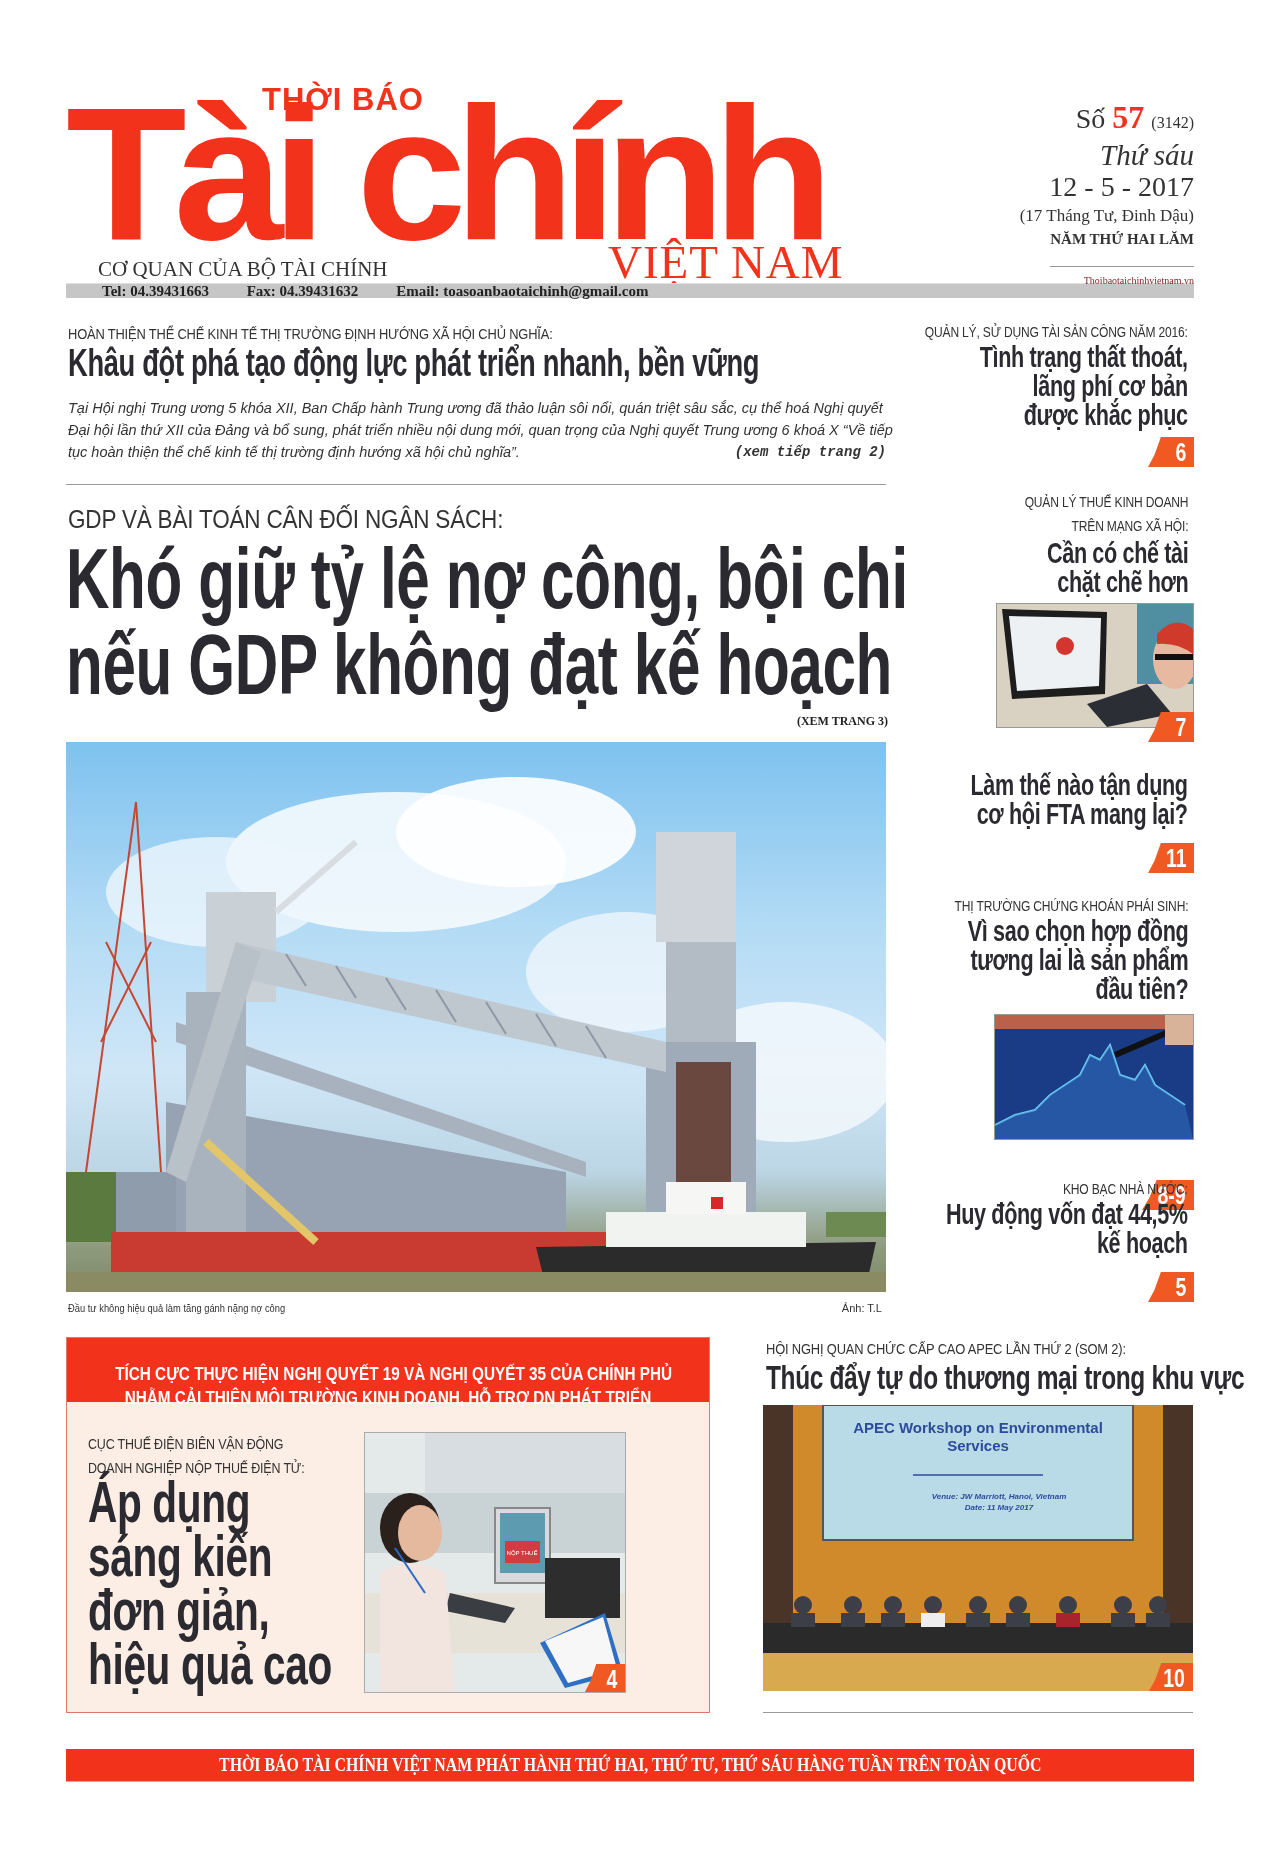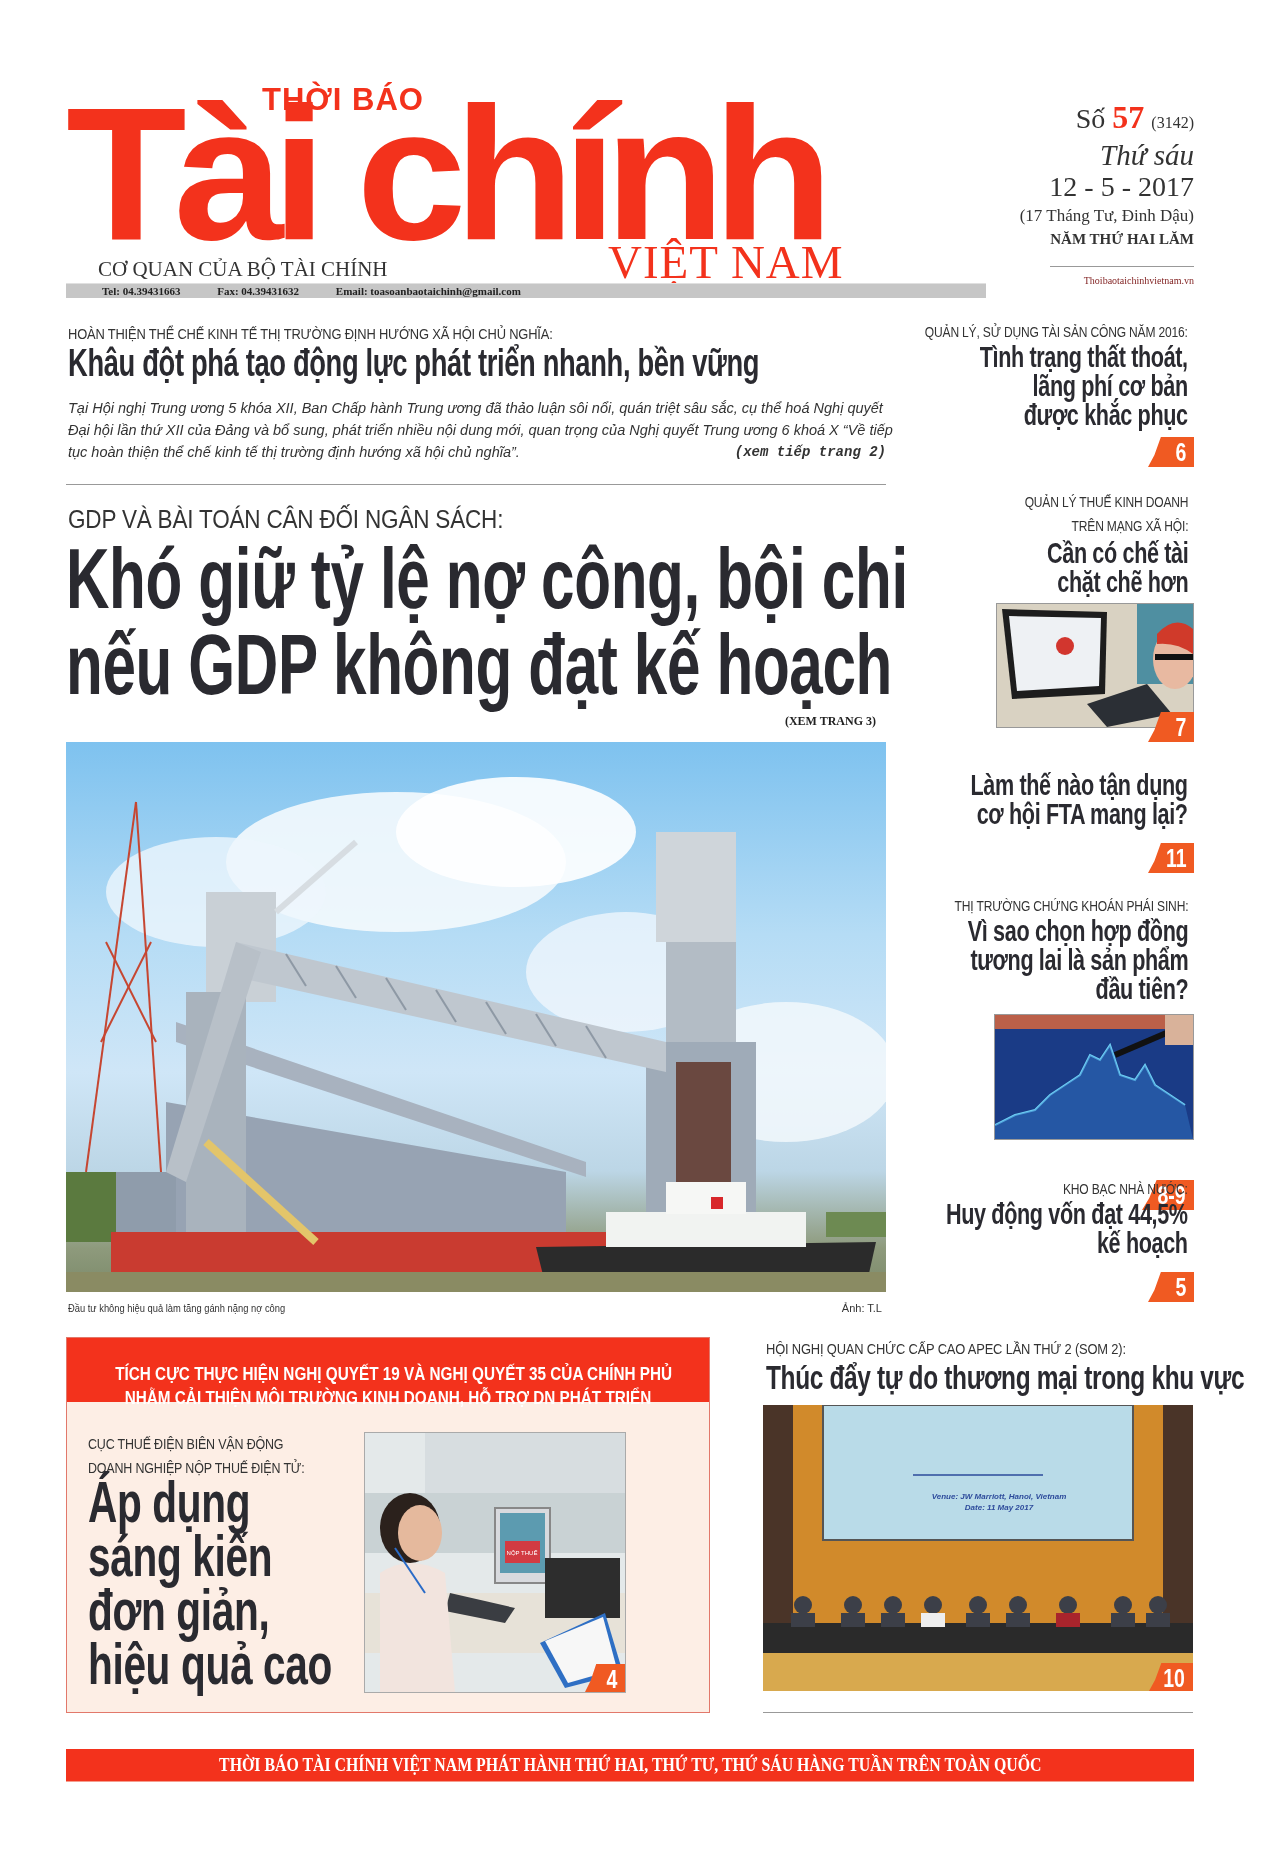--- a/index.html
+++ b/index.html
@@ -21,23 +21,23 @@
   }
   .mast-viet {
     left: 608px; top: 238px; font-family: "Liberation Serif", serif; font-size: 47px;
     color: #f3321c; letter-spacing: 1px; white-space: nowrap; line-height: 48px;
   }
   .mast-agency {
     left: 98px; top: 257px; font-family: "Liberation Serif", serif; font-size: 21px;
     color: #333; white-space: nowrap;
   }
   .contact-bar {
-    left: 66px; top: 283px; width: 920px; height: 14px; background: #c6c6c6;
+    left: 66px; top: 283px; width: 1128px; height: 14px; background: #c6c6c6;
     border-top: 1px solid #e0e0e0;
-    font-family: "Liberation Serif", serif; font-weight: bold; font-size: 11px;
+    font-family: "Liberation Serif", serif; font-weight: bold; font-size: 15px;
     line-height: 14px; color: #222; white-space: nowrap;
   }
   .contact-bar span { margin-left: 34px; }
   .contact-bar span:first-child { margin-left: 36px; }
 
   .issue-box { right: 86px; top: 100px; text-align: right; font-family: "Liberation Serif", serif; color: #333; }
   .issue-line1 { font-size: 28px; line-height: 34px; white-space: nowrap; }
   .issue-num { color: #f3321c; font-weight: bold; font-size: 32px; }
   .issue-total { font-size: 16px; }
   .issue-day { font-style: italic; font-size: 29px; line-height: 30px; }
@@ -71,21 +71,21 @@
   .lead-body .more {
     position: absolute; right: 10px; bottom: 0; font-family: Liberation Mono, monospace;
     font-weight: bold; font-style: italic; font-size: 14px;
   }
   .hr-lead { left: 66px; top: 484px; width: 820px; height: 1px; background: #999; }
 
   
   .main-kicker { left: 68px; top: 505px; font-size: 25px; transform: scaleX(0.9); }
   .main-head { left: 66px; top: 535px; font-size: 86px; line-height: 86px; transform: scaleX(0.7); }
   .main-see {
-    right: 404px; top: 714px; font-family: "Liberation Serif", serif; font-weight: bold;
+    right: 392px; top: 714px; font-family: "Liberation Serif", serif; font-weight: bold;
     font-size: 12px; white-space: nowrap; color: #222;
   }
   .main-photo {
     left: 66px; top: 742px; width: 820px; height: 550px; overflow: hidden;
     background: linear-gradient(180deg, #7ec2ef 0%, #b5dcf5 35%, #cfe6f7 60%, #bcd6e6 78%, #8e9a7c 92%, #7b8a6a 100%);
   }
   .caption-left { left: 68px; top: 1302px; font-size: 11px; color: #333; transform: scaleX(0.85); transform-origin: left top; white-space: nowrap; }
   .caption-right { right: 398px; top: 1302px; font-size: 11px; color: #333; white-space: nowrap; }
 
   
@@ -369,20 +369,24 @@
       <circle cx="255" cy="200" r="9"></circle>
         <rect x="243" y="208" width="24" height="14"></rect>
       <circle cx="305" cy="200" r="9"></circle>
         <rect x="293" y="208" width="24" height="14" fill="#a8242c"></rect>
       <circle cx="360" cy="200" r="9"></circle>
         <rect x="348" y="208" width="24" height="14"></rect>
       <circle cx="395" cy="200" r="9"></circle>
         <rect x="383" y="208" width="24" height="14"></rect>
     </g>
   </svg>
+  <div class="abs" style="left:60px; top:14px; width:310px; text-align:center; color:#2d4b9b; font-weight:bold; font-size:15px; line-height:18px;">
+    <div>APEC Workshop on Environmental</div>
+    <div>Services</div>
+  </div>
   <div class="abs" style="left:60px; top:86px; width:352px; text-align:center; color:#2d4b9b; font-style:italic; font-weight:bold; font-size:8px; line-height:11px;">
     <div>Venue: JW Marriott, Hanoi, Vietnam</div>
     <div>Date: 11 May 2017</div>
   </div>
   <div class="page-tab" style="right:0; bottom:0; top:auto; width:44px; height:28px;"><span>10</span></div>
 </div>
 <div class="abs hr-apec"></div>
 
 <div class="abs footer-bar">
   <span>THỜI BÁO TÀI CHÍNH VIỆT NAM PHÁT HÀNH THỨ HAI, THỨ TƯ, THỨ SÁU HÀNG TUẦN TRÊN TOÀN QUỐC</span>

